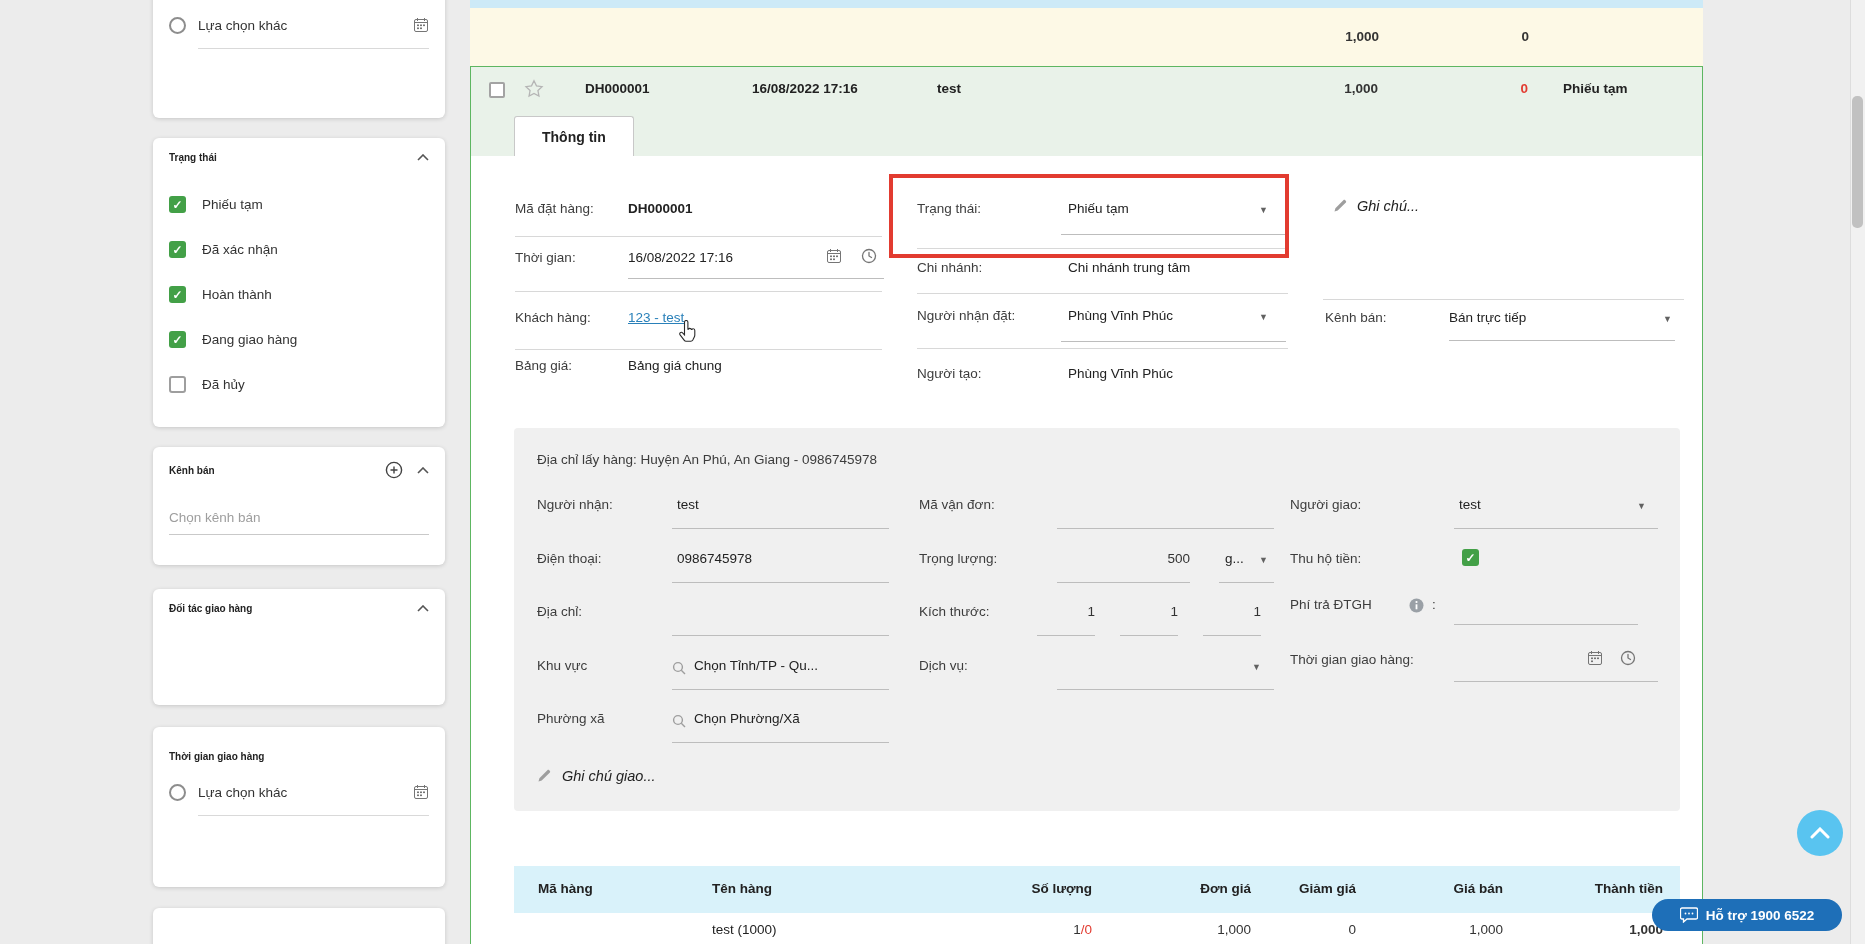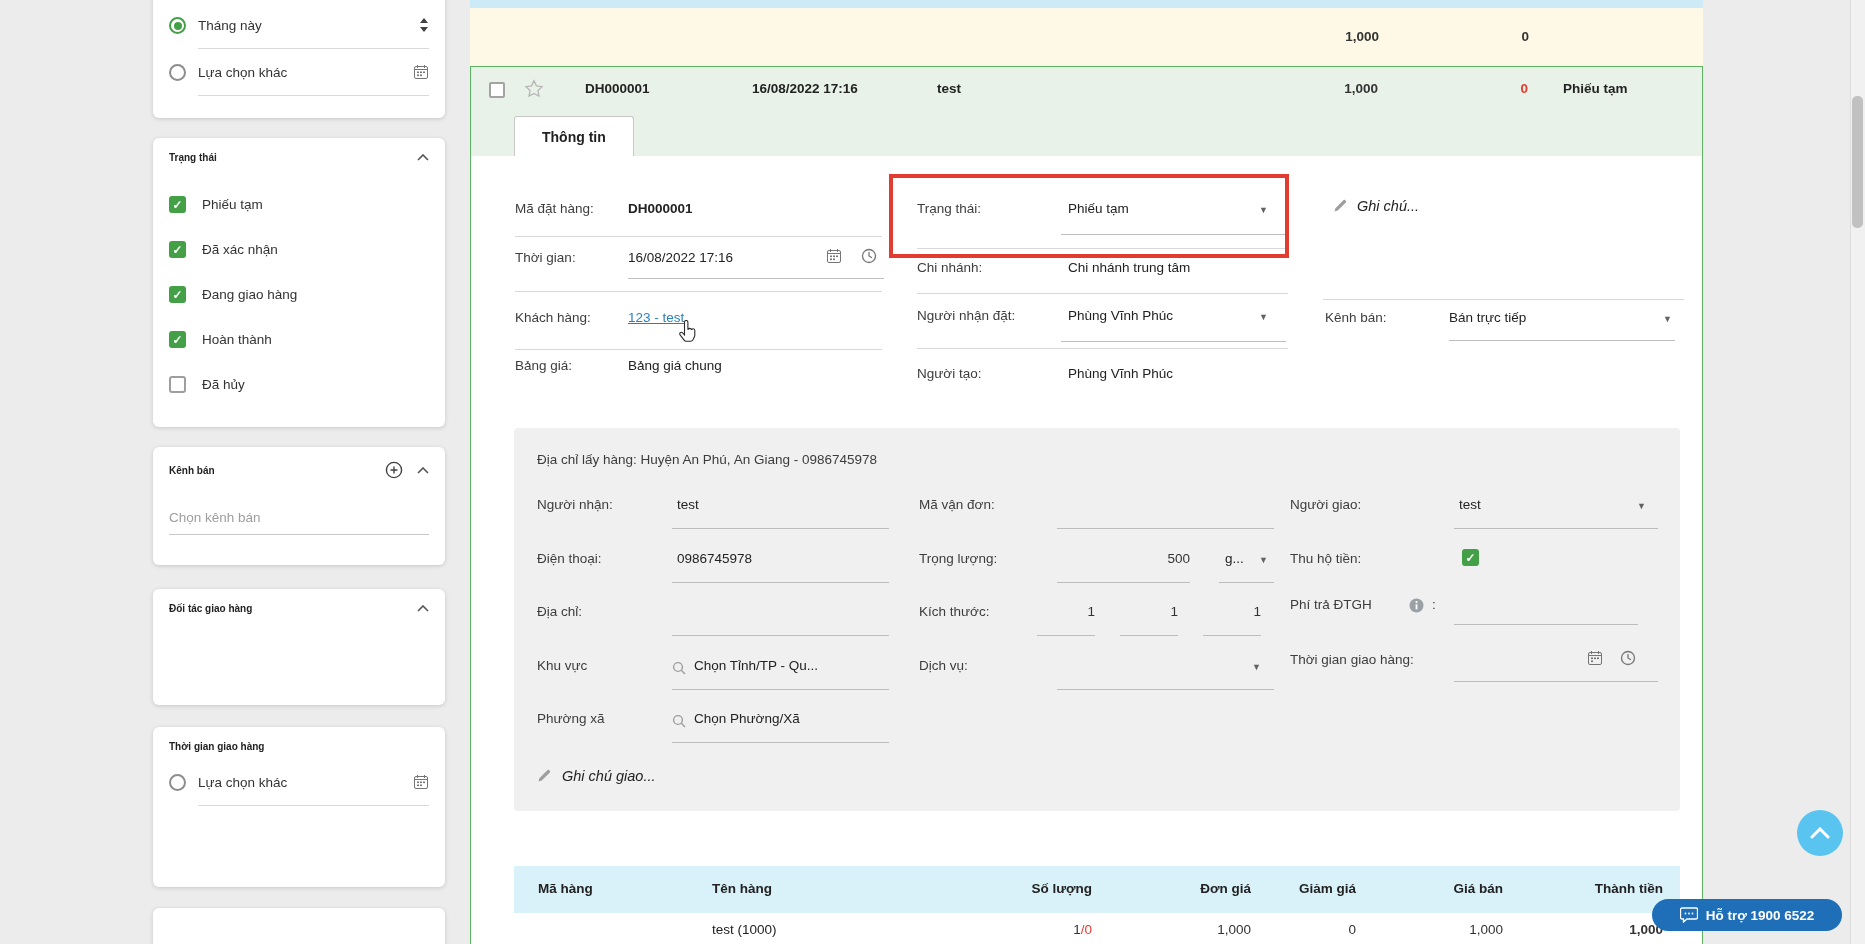--- a/index.html
+++ b/index.html
@@ -55,30 +55,20 @@
   .scrolltop{position:absolute;left:1797px;top:810px;width:46px;height:46px;border-radius:50%;background:#59c4f0;display:flex;align-items:center;justify-content:center;cursor:pointer}
   .rh-cb{position:absolute;left:18px;top:15px;width:16px;height:16px;border:2px solid #a3a3a3;border-radius:2px;background:#fff}
 </style>
 </head>
 <body>
 
 <div class="screen">
 
   <div class="card" style="top:-40px;height:158px;padding-top:42px">
     <div class="radio-row">
-      <span class="radio on"></span>
-      <span class="rwrap">
-          <span>Tháng này</span>
-        <span class="icon" style="position:static"><svg width="10" height="14" viewBox="0 0 10 14">
-              <path d="M5 0 9 5H1z" fill="#424242"></path>
-              <path d="M5 14 1 9h8z" fill="#424242"></path>
-            </svg></span>
-      </span>
-    </div>
-    <div class="radio-row">
       <span class="radio"></span>
       <span class="rwrap">
           <span>Lựa chọn khác</span>
         <span class="icon" style="position:static"><svg width="16" height="16" viewBox="0 0 16 16">
               <rect x="1.5" y="2.5" width="13" height="12" rx="1.5" fill="none" stroke="#757575"></rect>
               <line x1="4.5" y1="1" x2="4.5" y2="4" stroke="#757575"></line>
               <line x1="11.5" y1="1" x2="11.5" y2="4" stroke="#757575"></line>
               <line x1="1.5" y1="5.5" x2="14.5" y2="5.5" stroke="#757575"></line>
               <g fill="#757575">
                 <rect x="4" y="7.5" width="2" height="1.6"></rect>
@@ -102,25 +92,25 @@
     <div class="cb-row">
         <span class="cb on"></span>
         <span>Phiếu tạm</span>
       </div>
     <div class="cb-row">
         <span class="cb on"></span>
         <span>Đã xác nhận</span>
       </div>
     <div class="cb-row">
         <span class="cb on"></span>
+        <span>Hoàn thành</span>
+      </div>
+    <div class="cb-row">
+        <span class="cb on"></span>
         <span>Đang giao hàng</span>
-      </div>
-    <div class="cb-row">
-        <span class="cb on"></span>
-        <span>Hoàn thành</span>
       </div>
     <div class="cb-row">
         <span class="cb off"></span>
         <span>Đã hủy</span>
       </div>
   </div>
 
   <div class="card" style="top:447px;height:118px">
     <div class="hdr" style="padding-top:14px">
       <span class="card-title">Kênh bán</span>
@@ -142,21 +132,21 @@
   <div class="card" style="top:589px;height:116px">
     <div class="hdr" style="padding-top:14px">
       <span class="card-title">Đối tác giao hàng</span>
       <span class="icon" style="position:static"><svg width="12" height="7" viewBox="0 0 12 7">
             <path d="M1 6 6 1l5 5" fill="none" stroke="#555" stroke-width="1.6"></path>
           </svg></span>
     </div>
   </div>
 
   <div class="card" style="top:727px;height:160px">
-    <div class="hdr" style="padding:14px 0 7px">
+    <div class="hdr" style="padding:24px 0 7px">
       <span class="card-title">Thời gian giao hàng</span>
     </div>
     <div class="radio-row">
       <span class="radio"></span>
       <span class="rwrap">
           <span>Lựa chọn khác</span>
         <span class="icon" style="position:static"><svg width="16" height="16" viewBox="0 0 16 16">
               <rect x="1.5" y="2.5" width="13" height="12" rx="1.5" fill="none" stroke="#757575"></rect>
               <line x1="4.5" y1="1" x2="4.5" y2="4" stroke="#757575"></line>
               <line x1="11.5" y1="1" x2="11.5" y2="4" stroke="#757575"></line>

